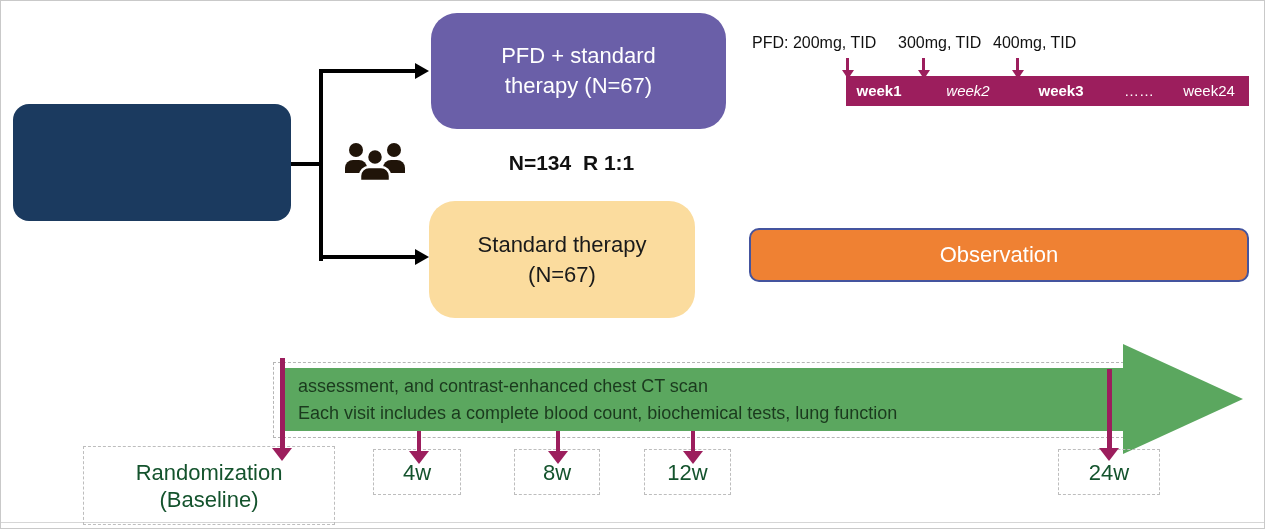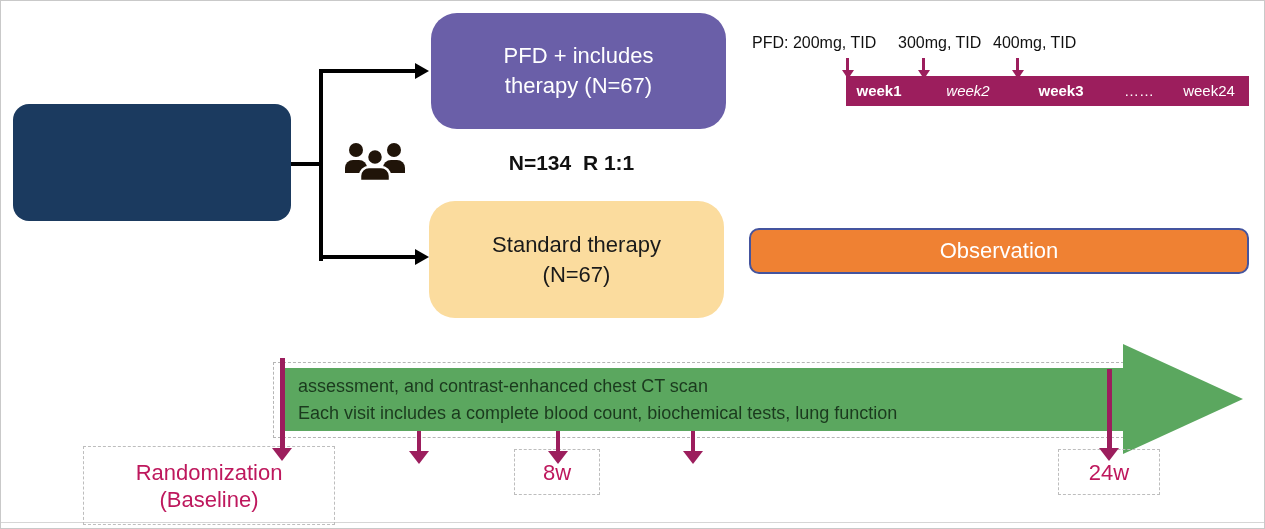--- a/index.html
+++ b/index.html
@@ -9,57 +9,57 @@
     font-family:"Liberation Sans",sans-serif;color:#111;
   }
   .abs{position:absolute;}
   .ctr{display:flex;flex-direction:column;align-items:center;justify-content:center;text-align:center;}
 
   
   .patients-box{left:12px;top:103px;width:278px;height:117px;background:#1b3a5f;border-radius:16px;
     color:#fff;font-size:22px;line-height:30px;z-index:3;}
   .pfd-box{left:430px;top:12px;width:295px;height:116px;background:#6a5fa8;border-radius:26px;
     color:#fff;font-size:22px;line-height:30px;z-index:3;}
-  .std-box{left:428px;top:200px;width:295px;height:117px;background:#fbdc9e;border-radius:26px;
+  .std-box{left:428px;top:200px;width:266px;height:117px;background:#fbdc9e;border-radius:26px;
     color:#1a1a1a;font-size:22px;line-height:30px;z-index:3;}
   .alloc{left:468px;top:150px;width:205px;text-align:center;font-size:21px;font-weight:bold;
     color:#111;white-space:pre;z-index:3;}
 
   
   .bline{background:#000;z-index:2;}
   .bhead{width:0;height:0;border-top:8px solid transparent;border-bottom:8px solid transparent;
     border-left:14px solid #000;z-index:2;}
 
   
   .dose-label{top:33px;font-size:16px;color:#111;white-space:nowrap;z-index:3;}
   .dose-shaft{background:#9c1e5d;width:3px;top:57px;height:13px;z-index:3;}
   .dose-head{width:0;height:0;border-left:6px solid transparent;border-right:6px solid transparent;
     border-top:9px solid #9c1e5d;top:69px;z-index:3;}
   .week-bar{left:845px;top:75px;width:403px;height:30px;background:#9c1e5d;z-index:2;}
   .week-label{position:absolute;top:81px;transform:translateX(-50%);color:#fff;font-size:15px;
     white-space:nowrap;z-index:3;}
 
   
-  .obs-bar{left:748px;top:227px;width:500px;height:46px;background:#ef8133;border:2px solid #44549e;
+  .obs-bar{left:748px;top:227px;width:500px;height:54px;background:#ef8133;border:2px solid #44549e;
     border-radius:10px;color:#fff;font-size:22px;z-index:3;box-sizing:border-box;}
 
   
   .visit-dashed{left:272px;top:361px;width:854px;height:74px;border:1px dashed #b5b5b5;z-index:1;}
   .visit-body{left:283px;top:367px;width:839px;height:63px;background:#5ba75f;z-index:2;}
   .visit-head{left:1122px;top:343px;width:0;height:0;border-top:55px solid transparent;
     border-bottom:55px solid transparent;border-left:120px solid #5ba75f;z-index:2;}
   .visit-note{left:297px;top:372px;width:820px;font-size:18px;line-height:27px;color:#1b3a1e;z-index:4;text-align:left;}
 
   
   .tshaft{background:#9c1e5d;z-index:5;}
   .thead{width:0;height:0;border-left:10px solid transparent;border-right:10px solid transparent;
     border-top:13px solid #9c1e5d;z-index:5;}
 
   
-  .dash-box{border:1px dashed #bdbdbd;color:#be185d;font-size:22px;line-height:27px;z-index:2;background:transparent;}
+  .dash-box{border:1px dashed #bdbdbd;color:#14532d;font-size:22px;line-height:27px;z-index:2;background:transparent;}
 
   .bottom-line{left:0;top:521px;width:1263px;height:1px;background:#d6d6d6;z-index:1;}
 </style>
 </head>
 <body>
 
 <div class="slide">
 
   <div class="abs ctr patients-box">
   </div>
@@ -78,21 +78,21 @@
       <circle cx="51" cy="10" r="7"></circle>
       <path d="M40,33 v-5 a8,8 0 0 1 8,-8 h6 a8,8 0 0 1 8,8 v5 z"></path>
     </g>
     <g fill="#201409" stroke="#ffffff" stroke-width="2.5">
       <circle cx="32" cy="17" r="8"></circle>
       <path d="M17,41 v-5 a9,9 0 0 1 9,-9 h12 a9,9 0 0 1 9,9 v5 z"></path>
     </g>
   </svg>
 
   <div class="abs ctr pfd-box">
-    <div>PFD + includes</div>
+    <div>PFD + standard</div>
     <div>therapy (N=67)</div>
   </div>
 
   <div class="abs alloc">N=134  R 1:1</div>
 
   <div class="abs ctr std-box">
     <div>Standard therapy</div>
     <div>(N=67)</div>
   </div>
 
@@ -138,21 +138,27 @@
   <div class="abs tshaft" style="left:690px;top:430px;width:4px;height:21px;"></div>
   <div class="abs thead" style="left:682px;top:450px;"></div>
 
   <div class="abs tshaft" style="left:1106px;top:368px;width:5px;height:80px;"></div>
   <div class="abs thead" style="left:1098px;top:447px;"></div>
 
   <div class="abs ctr dash-box" style="left:82px;top:445px;width:250px;height:77px;">
     <div>Randomization</div>
     <div>(Baseline)</div>
   </div>
+  <div class="abs ctr dash-box" style="left:372px;top:448px;width:86px;height:44px;">
+    <div>4w</div>
+  </div>
   <div class="abs ctr dash-box" style="left:513px;top:448px;width:84px;height:44px;">
     <div>8w</div>
+  </div>
+  <div class="abs ctr dash-box" style="left:643px;top:448px;width:85px;height:44px;">
+    <div>12w</div>
   </div>
   <div class="abs ctr dash-box" style="left:1057px;top:448px;width:100px;height:44px;">
     <div>24w</div>
   </div>
 
   <div class="abs bottom-line"></div>
 </div>
 
 </body></html>

